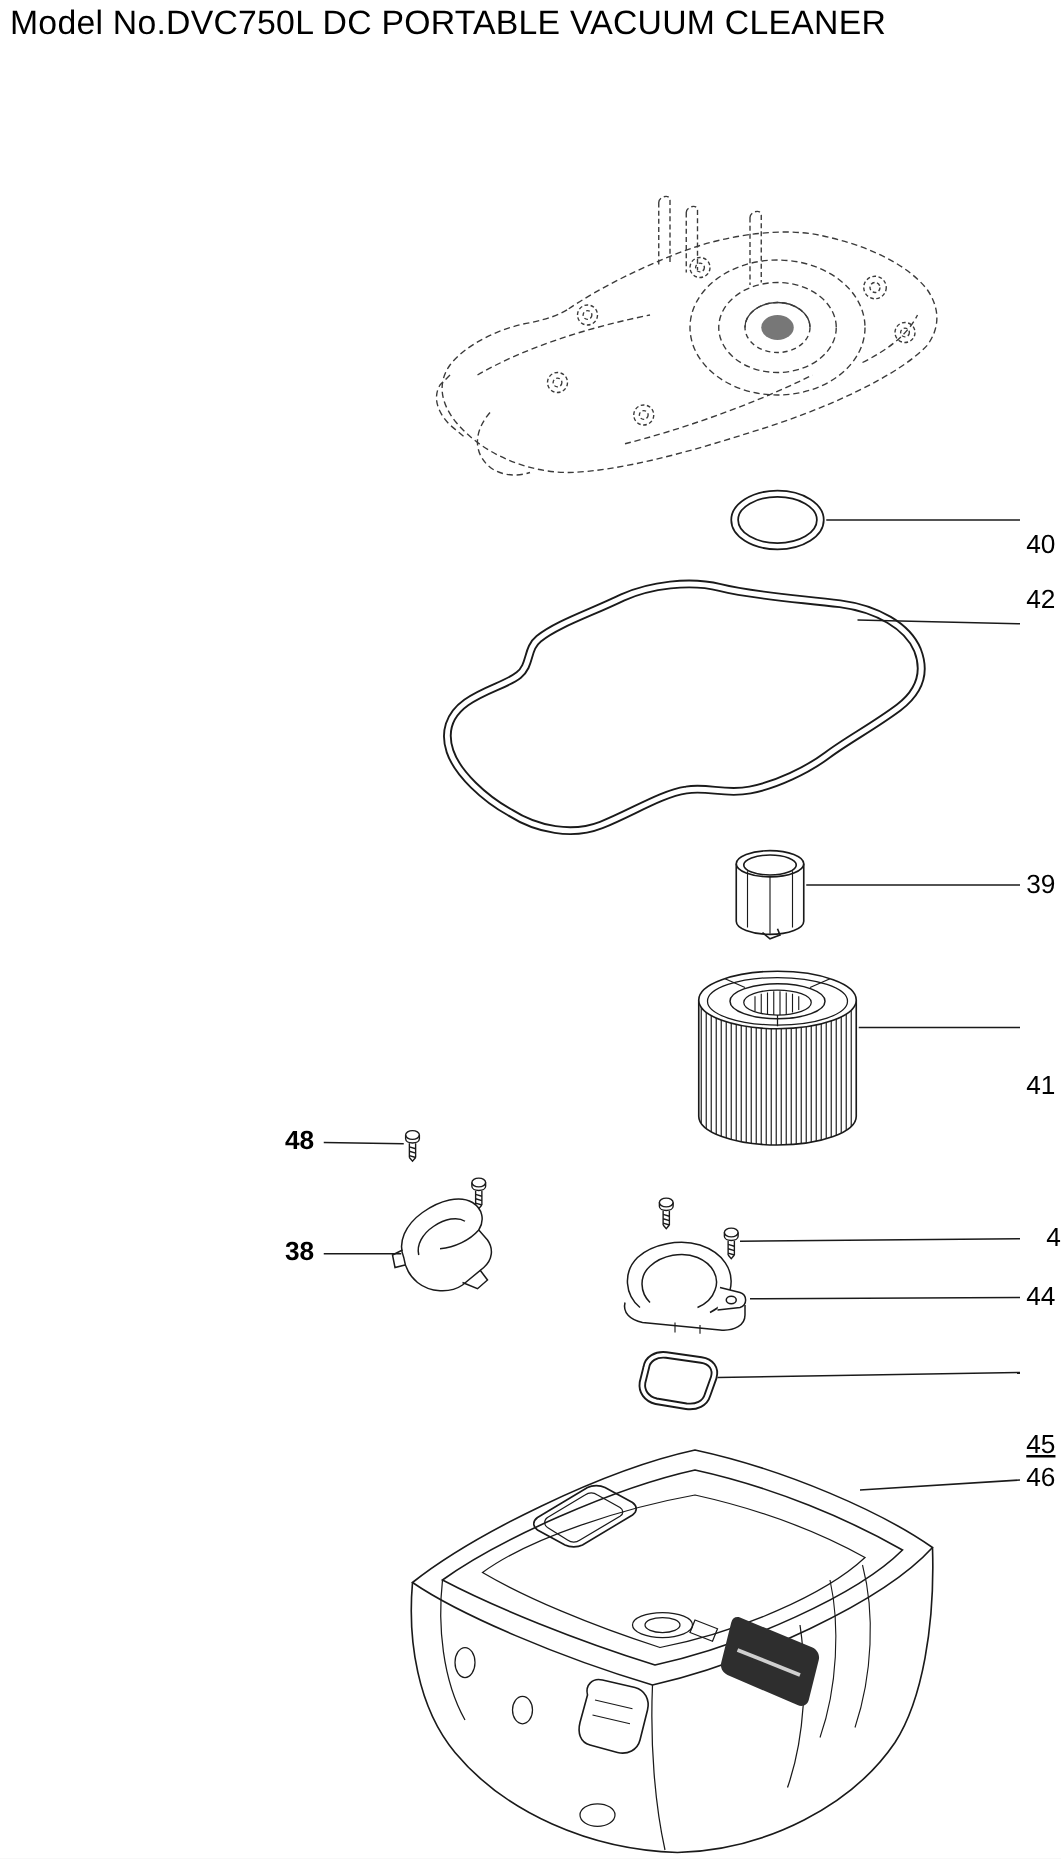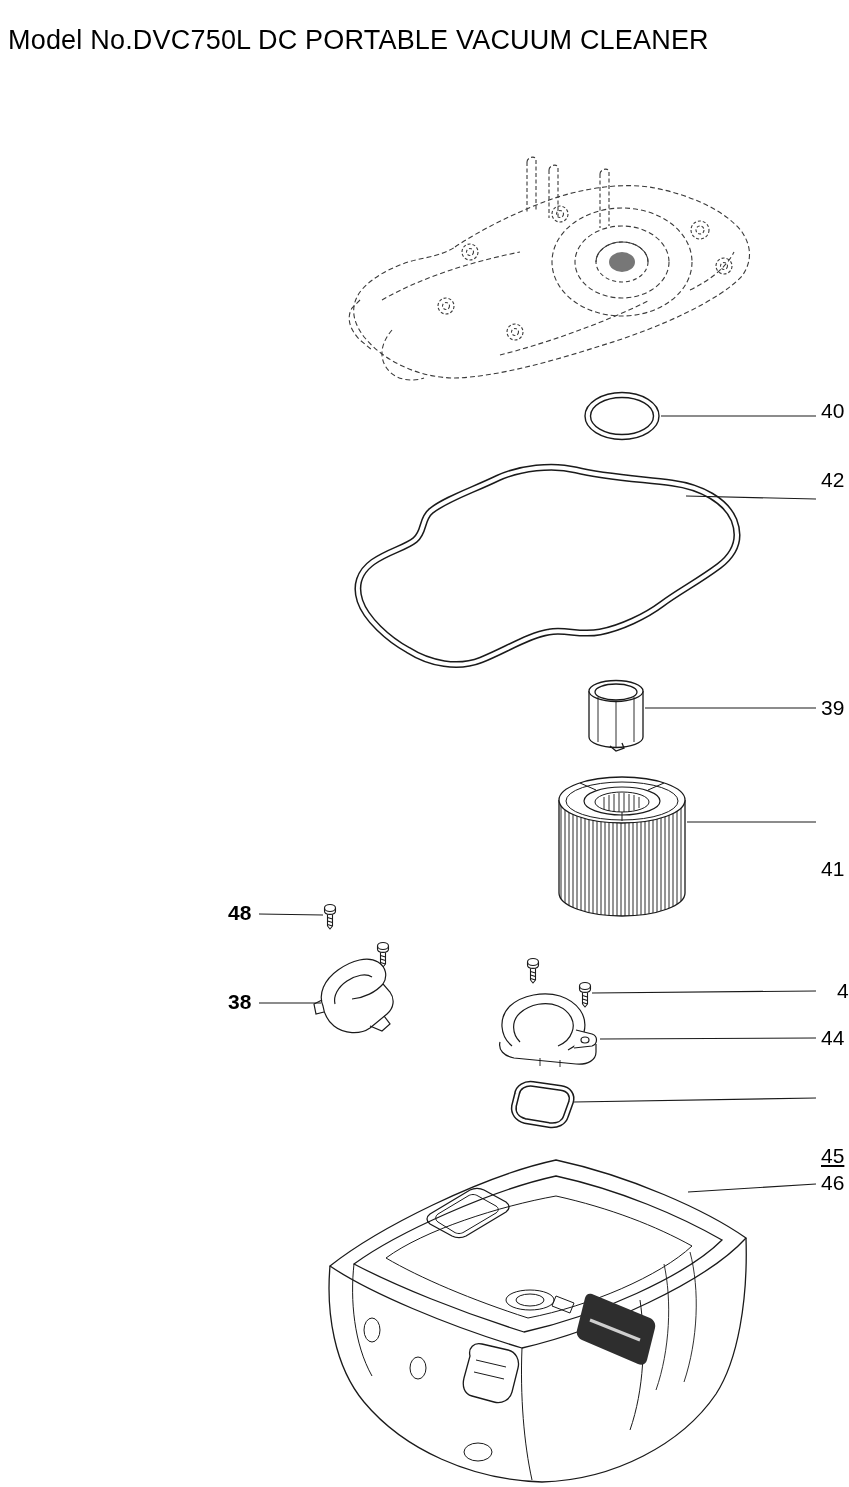--- a/index.html
+++ b/index.html
@@ -1,32 +1,32 @@
 <!DOCTYPE html>
 <html><head>
 <meta charset="utf-8">
 <style>
   * { margin:0; padding:0; box-sizing:border-box; }
   html,body { background:#ffffff; }
   body { font-family:"Liberation Sans", sans-serif; }
   .page { position:relative; width:849px; height:1487px; background:#ffffff; outline:1px solid #d8d8d8; overflow:hidden; }
-  .page-title { position:absolute; left:8px; top:3px; font-size:27px; color:#000; white-space:nowrap; letter-spacing:0.2px;margin-top:22px; }
+  .page-title { position:absolute; left:8px; top:3px; font-size:27px; color:#000; white-space:nowrap; letter-spacing:0.2px; }
   .callout { position:absolute; font-size:21px; color:#000; line-height:1; }
   .callout.right { left:821px; }
   .callout.left  { left:228px; width:30px; text-align:left;font-weight:bold; }
   svg.diagram { position:absolute; left:0; top:0; }
 </style>
 </head>
 <body>
 
 <div class="page">
 
   <div class="page-title">Model No.DVC750L DC PORTABLE VACUUM CLEANER</div>
 
-  <span class="callout right" style="top:400px;">40</span>
+  <span class="callout right" style="top:425px;">40</span>
   <span class="callout right" style="top:469px;">42</span>
   <span class="callout right" style="top:697px;">39</span>
   <span class="callout right" style="top:811px;margin-top:47px;">41</span>
   <span class="callout left" style="top:902px;">48</span>
   <span class="callout left" style="top:991px;">38</span>
   <span class="callout right" style="top:980px;margin-left:16px;">43</span>
   <span class="callout right" style="top:1027px;">44</span>
   <span class="callout right" style="top:1145px;text-decoration:underline;">45</span>
   <span class="callout right" style="top:1172px;">46</span>
 

